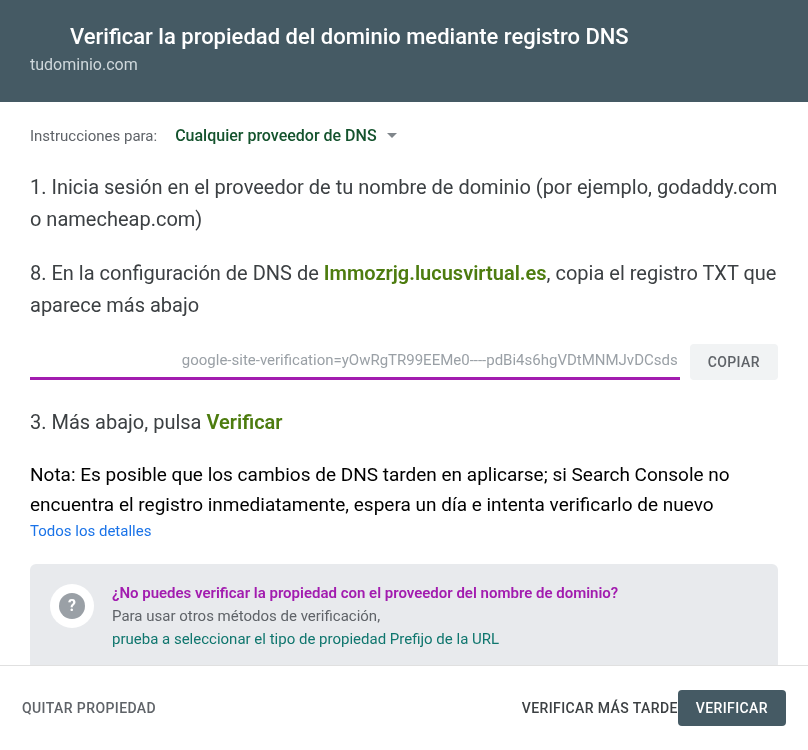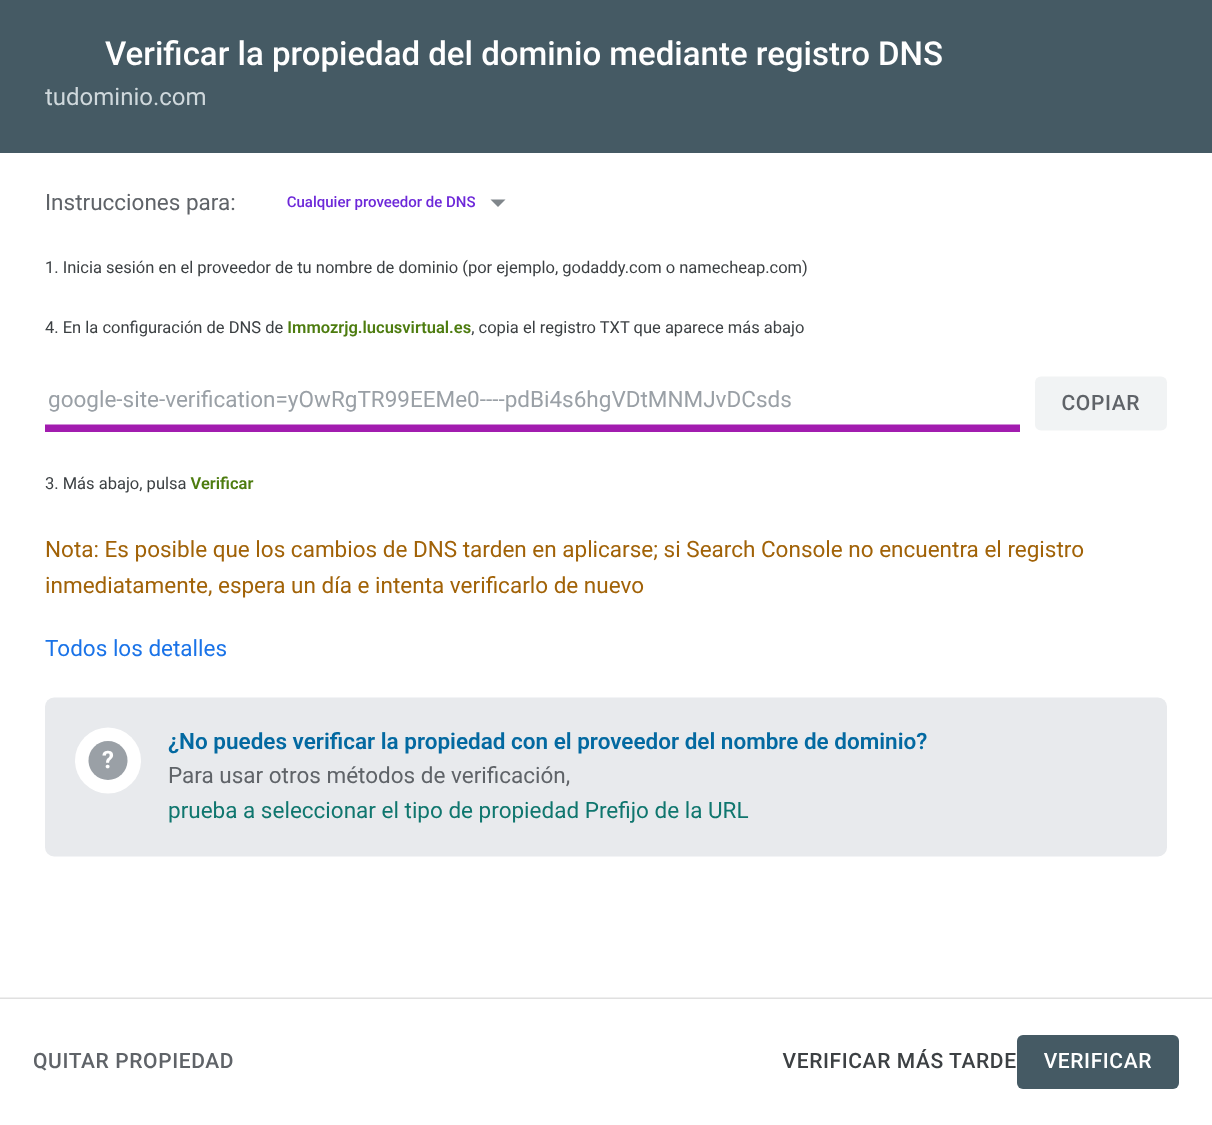--- a/index.html
+++ b/index.html
@@ -42,75 +42,74 @@
       color: #5f6368;
       font-size: 15px;
     }
     .dropdown {
       display: flex;
       align-items: center;
       gap: 10px;
       cursor: pointer;
     }
     .dropdown-text {
-      color: #6d28d9;
-      font-size: 10px;
-      font-weight: 500;
-      margin-left: 16px;
+      color: #14532d;
+      font-size: 16px;
+      font-weight: 500;
     }
     .dropdown-arrow {
       width: 0;
       height: 0;
       border-left: 5px solid transparent;
       border-right: 5px solid transparent;
       border-top: 5px solid #80868b;
     }
     .step {
       color: #3c4043;
-      font-size: 11px;
+      font-size: 20px;
       line-height: 1.6;
       margin-bottom: 22px;
     }
     .step .bold {
       font-weight: 600;
       color: #4d7c0f;
     }
     .txt-row {
       display: flex;
       align-items: center;
       gap: 10px;
       margin-bottom: 26px;
     }
     .txt-input {
       flex: 1;
       border: none;
-      border-bottom: 5px solid #a21caf;
+      border-bottom: 3px solid #a21caf;
       font-size: 15px;
       color: #9aa0a6;
       padding: 8px 2px;
       font-family: inherit;
       outline: none;
       background: transparent;
+      text-align: right;
     }
     .copy-btn {
       background: #f1f3f4;
       border: none;
       color: #5f6368;
       font-size: 14px;
       font-weight: 500;
       letter-spacing: 0.4px;
       padding: 10px 18px;
       border-radius: 4px;
       cursor: pointer;
     }
     .note {
-      color: #a16207;
-      font-size: 15px;
+      color: #000000;
+      font-size: 19px;
       line-height: 1.6;
-      margin-bottom: 20px;
     }
     .details-link {
       color: #1a73e8;
       font-size: 15px;
       text-decoration: none;
       display: inline-block;
       margin-bottom: 24px;
       cursor: pointer;
     }
     .info-box {
@@ -142,21 +141,21 @@
       align-items: center;
       justify-content: center;
       font-weight: 700;
       font-size: 16px;
     }
     .info-text {
       font-size: 15px;
       line-height: 1.55;
     }
     .info-title {
-      color: #0369a1;
+      color: #a21caf;
       font-weight: 600;
     }
     .info-body {
       color: #5f6368;
     }
     .info-link {
       color: #0f766e;
       cursor: pointer;
     }
     .footer {
@@ -216,21 +215,21 @@
     <span class="instructions-label">Instrucciones para:</span>
     <div class="dropdown">
       <span class="dropdown-text">Cualquier proveedor de DNS</span>
       <span class="dropdown-arrow"></span>
     </div>
   </div>
 
   <p class="step">1. Inicia sesión en el proveedor de tu nombre de dominio (por ejemplo, godaddy.com o namecheap.com)</p>
 
   <p class="step">
-    <span>4. En la configuración de DNS de </span><span class="bold">Immozrjg.lucusvirtual.es</span><span>, copia el registro TXT que aparece más abajo</span>
+    <span>8. En la configuración de DNS de </span><span class="bold">Immozrjg.lucusvirtual.es</span><span>, copia el registro TXT que aparece más abajo</span>
   </p>
 
   <div class="txt-row">
     <input class="txt-input" type="text" readonly="" value="google-site-verification=yOwRgTR99EEMe0----pdBi4s6hgVDtMNMJvDCsds" style="">
     <button class="copy-btn">COPIAR</button>
   </div>
 
   <p class="step">
     <span>3. Más abajo, pulsa </span><span class="bold">Verificar</span>
   </p>

